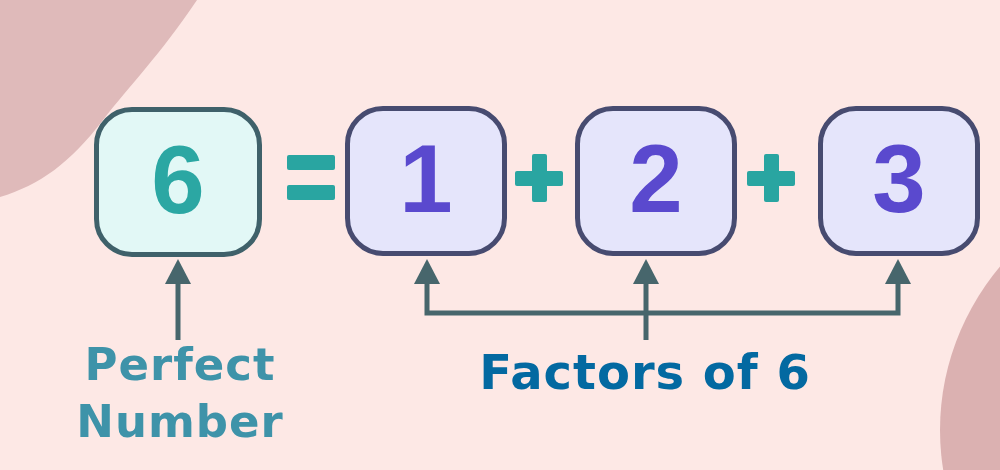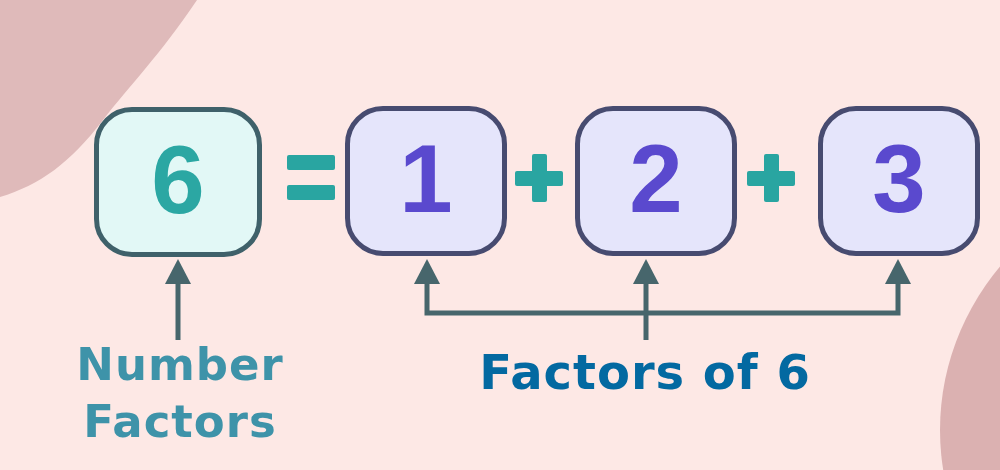--- a/index.html
+++ b/index.html
@@ -148,19 +148,19 @@
     <g>
       <polyline points="427,280 427,313 898,313 898,280" fill="none" stroke="#47666c" stroke-width="5" stroke-linejoin="miter"></polyline>
       <line x1="646" y1="340" x2="646" y2="280" stroke="#47666c" stroke-width="5"></line>
       <polygon points="414,284 440,284 427,259" fill="#47666c"></polygon>
       <polygon points="633,284 659,284 646,259" fill="#47666c"></polygon>
       <polygon points="885,284 911,284 898,259" fill="#47666c"></polygon>
     </g>
   </svg>
 
   <div class="label label-perfect">
+    <div>Perfect</div>
     <div>Number</div>
-    <div>Factors</div>
   </div>
 
   <div class="label label-factors">Factors of 6</div>
 
 </div>
 
 </body></html>

